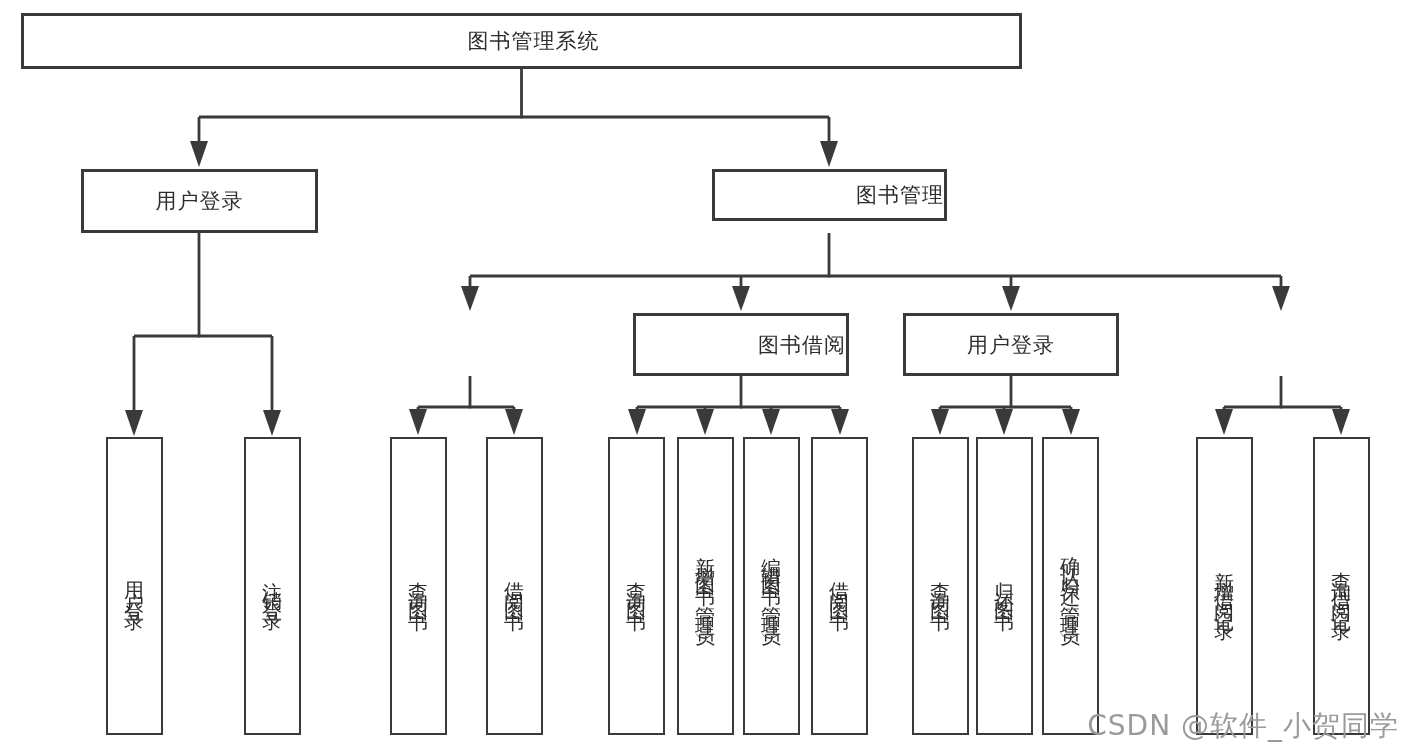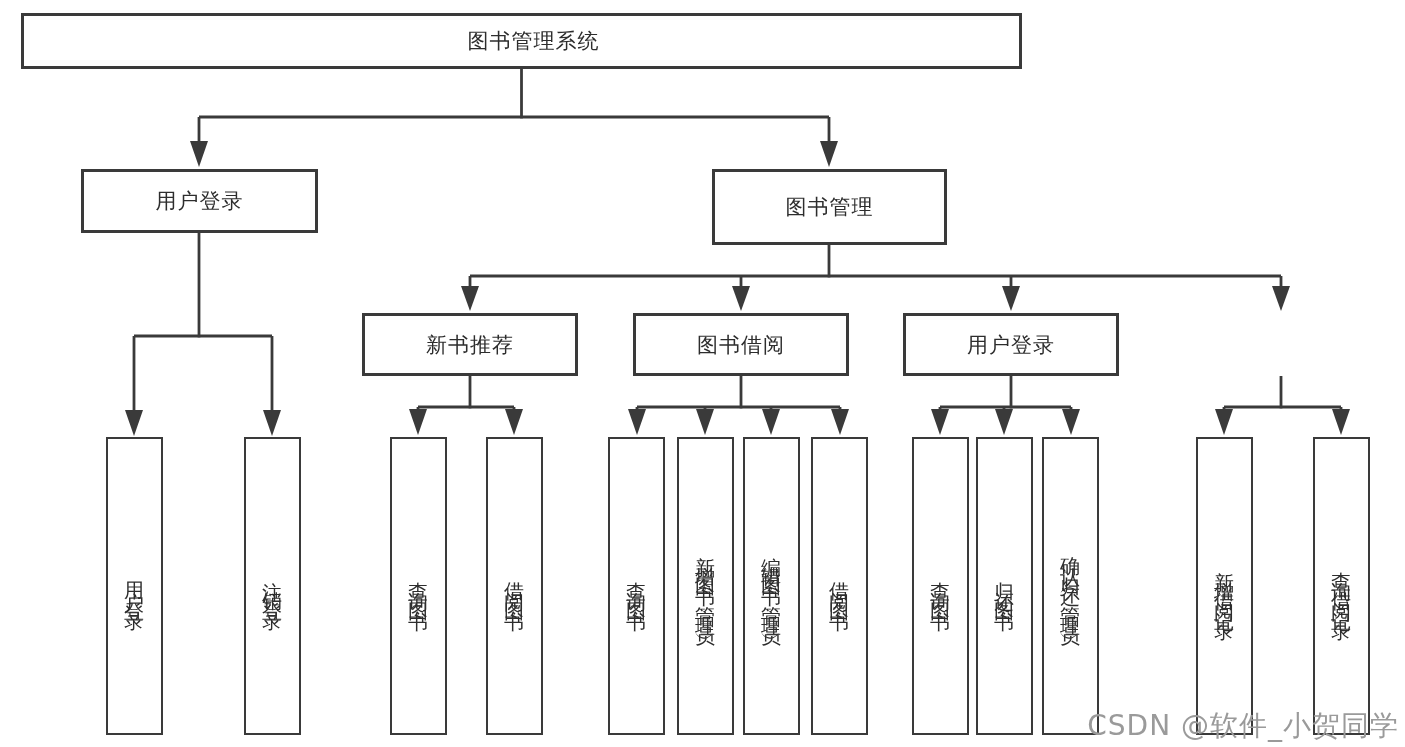--- a/index.html
+++ b/index.html
@@ -128,28 +128,25 @@
     </g>
   </svg>
 
   <div class="node hnode" style="left:21px;top:13px;width:1001px;height:56px;padding-left:24px;">
     <span class="label">图书管理系统</span>
   </div>
 
   <div class="node hnode" style="left:81px;top:169px;width:237px;height:64px;">
     <span class="label">用户登录</span>
   </div>
-  <div class="node hnode" style="left:712px;top:169px;width:235px;height:76px;">
+  <div class="node hnode" style="left:712px;top:169px;width:235px;height:52px;justify-content:flex-end;">
     <span class="label">图书管理</span>
   </div>
 
-  <div class="node hnode" style="left:362px;top:313px;width:216px;height:63px;">
-    <span class="label">新书推荐</span>
-  </div>
-  <div class="node hnode" style="left:633px;top:313px;width:216px;height:63px;">
+  <div class="node hnode" style="left:633px;top:313px;width:216px;height:63px;justify-content:flex-end;">
     <span class="label">图书借阅</span>
   </div>
   <div class="node hnode" style="left:903px;top:313px;width:216px;height:63px;">
     <span class="label">用户登录</span>
   </div>
 
   <div class="node leaf" style="left:106px;top:437px;width:57px;height:298px;">
     <span class="label">用户登录</span>
   </div>
   <div class="node leaf" style="left:244px;top:437px;width:57px;height:298px;">

